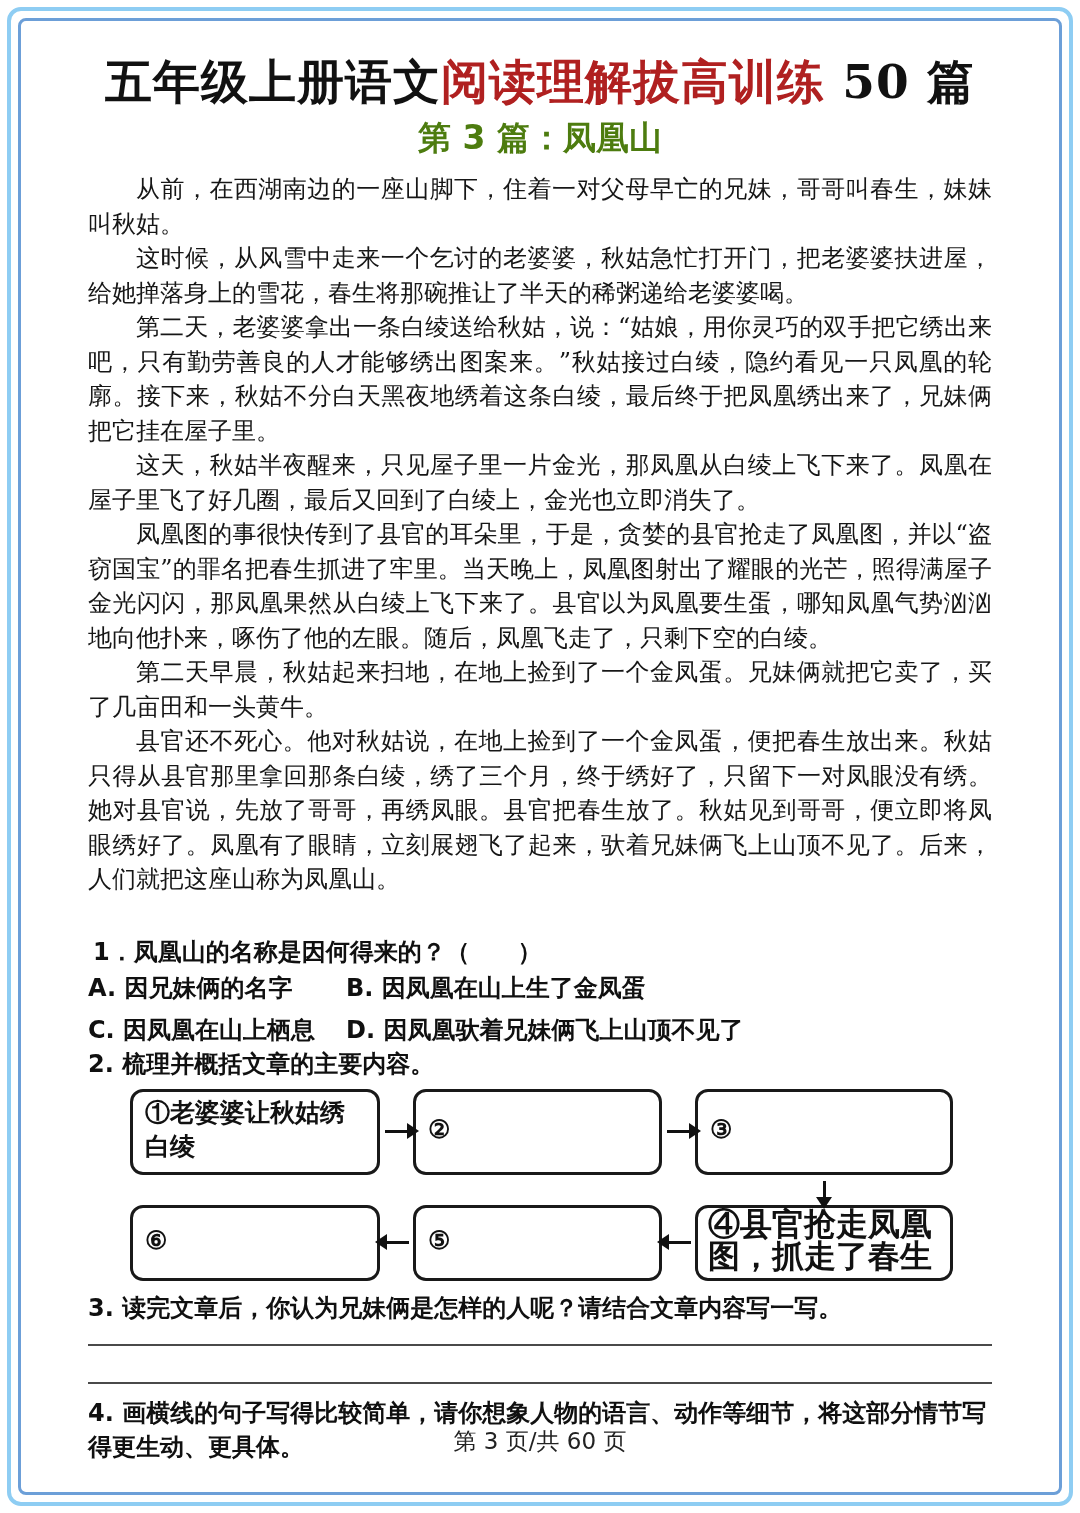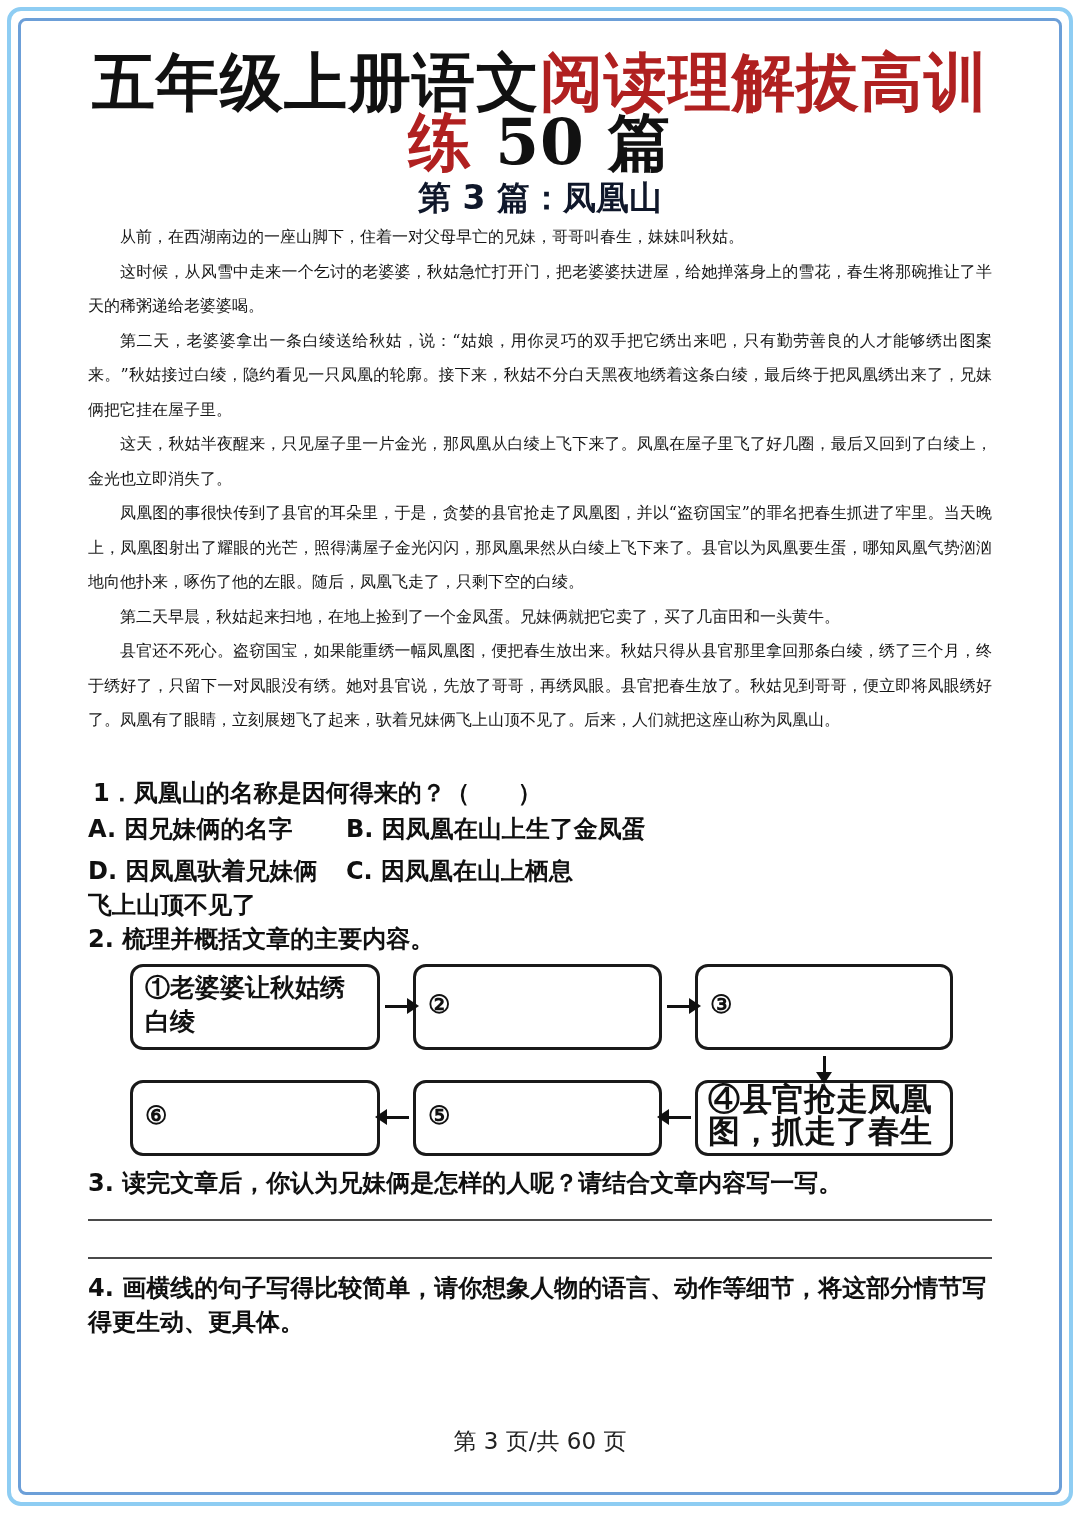--- a/index.html
+++ b/index.html
@@ -9,28 +9,28 @@
   .page { position:absolute; inset:0; background:#ffffff; }
 
   .frame-outer { position:absolute; inset:7px; border:4px solid var(--frame_outer,#8ecdf3);
                  border-radius:14px; pointer-events:none; }
   .frame-inner { position:absolute; inset:18px; border:3px solid var(--frame_inner,#6c9fd8);
                  border-radius:8px; pointer-events:none; }
 
   .content { position:absolute; left:88px; right:88px; top:52px; }
 
   .title { text-align:center; margin:0; font-family:"DejaVu Serif","Liberation Serif",serif;
-           font-weight:bold; font-size:63px; line-height:60px; letter-spacing:1px; color:#111; }
+           font-weight:bold; font-size:47px; line-height:60px; letter-spacing:1px; color:#111; }
   .title .red { color:var(--title_red,#b22222); }
 
   .subtitle { text-align:center; margin:4px 0 0 0; font-size:33px; line-height:44px;
-              font-weight:bold; color:#0f172a; }
+              font-weight:bold; color:#4d7c0f; }
 
-  .story { font-family:"DejaVu Serif","Liberation Serif",serif;
-           font-size:16px; line-height:34.5px; text-align:justify; color:#161616; }
+  .story { margin-top:12px; font-family:"DejaVu Serif","Liberation Serif",serif;
+           font-size:24px; line-height:34.5px; text-align:justify; color:#161616; }
   .story p { margin:0; text-indent:2em; }
 
   .qa { margin-top:38px; font-size:24px; line-height:34px; font-weight:600; color:#101010; }
   .q-text { margin:0; }
   .q1 { padding-left:5px; }
 
   .options { display:grid; grid-template-columns:250px 1fr; margin-top:2px;gap:8px; }
   .options div { line-height:34px; }
 
   
@@ -74,32 +74,32 @@
 
     <h2 class="subtitle">第 3 篇：凤凰山</h2>
 
     <div class="story">
       <p>从前，在西湖南边的一座山脚下，住着一对父母早亡的兄妹，哥哥叫春生，妹妹叫秋姑。</p>
       <p>这时候，从风雪中走来一个乞讨的老婆婆，秋姑急忙打开门，把老婆婆扶进屋，给她掸落身上的雪花，春生将那碗推让了半天的稀粥递给老婆婆喝。</p>
       <p>第二天，老婆婆拿出一条白绫送给秋姑，说：“姑娘，用你灵巧的双手把它绣出来吧，只有勤劳善良的人才能够绣出图案来。”秋姑接过白绫，隐约看见一只凤凰的轮廓。接下来，秋姑不分白天黑夜地绣着这条白绫，最后终于把凤凰绣出来了，兄妹俩把它挂在屋子里。</p>
       <p>这天，秋姑半夜醒来，只见屋子里一片金光，那凤凰从白绫上飞下来了。凤凰在屋子里飞了好几圈，最后又回到了白绫上，金光也立即消失了。</p>
       <p>凤凰图的事很快传到了县官的耳朵里，于是，贪婪的县官抢走了凤凰图，并以“盗窃国宝”的罪名把春生抓进了牢里。当天晚上，凤凰图射出了耀眼的光芒，照得满屋子金光闪闪，那凤凰果然从白绫上飞下来了。县官以为凤凰要生蛋，哪知凤凰气势汹汹地向他扑来，啄伤了他的左眼。随后，凤凰飞走了，只剩下空的白绫。</p>
       <p>第二天早晨，秋姑起来扫地，在地上捡到了一个金凤蛋。兄妹俩就把它卖了，买了几亩田和一头黄牛。</p>
-      <p>县官还不死心。盗窃国宝，如果能重绣一幅凤凰图，便把春生放出来。秋姑只得从县官那里拿回那条白绫，绣了三个月，终于绣好了，只留下一对凤眼没有绣。她对县官说，先放了哥哥，再绣凤眼。县官把春生放了。秋姑见到哥哥，便立即将凤眼绣好了。凤凰有了眼睛，立刻展翅飞了起来，驮着兄妹俩飞上山顶不见了。后来，人们就把这座山称为凤凰山。</p>
+      <p>县官还不死心。他对秋姑说，在地上捡到了一个金凤蛋，便把春生放出来。秋姑只得从县官那里拿回那条白绫，绣了三个月，终于绣好了，只留下一对凤眼没有绣。她对县官说，先放了哥哥，再绣凤眼。县官把春生放了。秋姑见到哥哥，便立即将凤眼绣好了。凤凰有了眼睛，立刻展翅飞了起来，驮着兄妹俩飞上山顶不见了。后来，人们就把这座山称为凤凰山。</p>
     </div>
 
     <div class="qa">
 
       <p class="q-text q1">1．凤凰山的名称是因何得来的？（　　）</p>
 
       <div class="options">
         <div>A. 因兄妹俩的名字</div>
         <div>B. 因凤凰在山上生了金凤蛋</div>
+        <div>C. 因凤凰在山上栖息</div>
         <div>D. 因凤凰驮着兄妹俩飞上山顶不见了</div>
-        <div>C. 因凤凰在山上栖息</div>
       </div>
 
       <p class="q-text">2. 梳理并概括文章的主要内容。</p>
 
       <div class="flowchart">
         <div class="fc-box">①老婆婆让秋姑绣白绫</div>
         <div class="arrow-cell">
             <div class="h-arrow right"></div>
           </div>
         <div class="fc-box">②</div>

